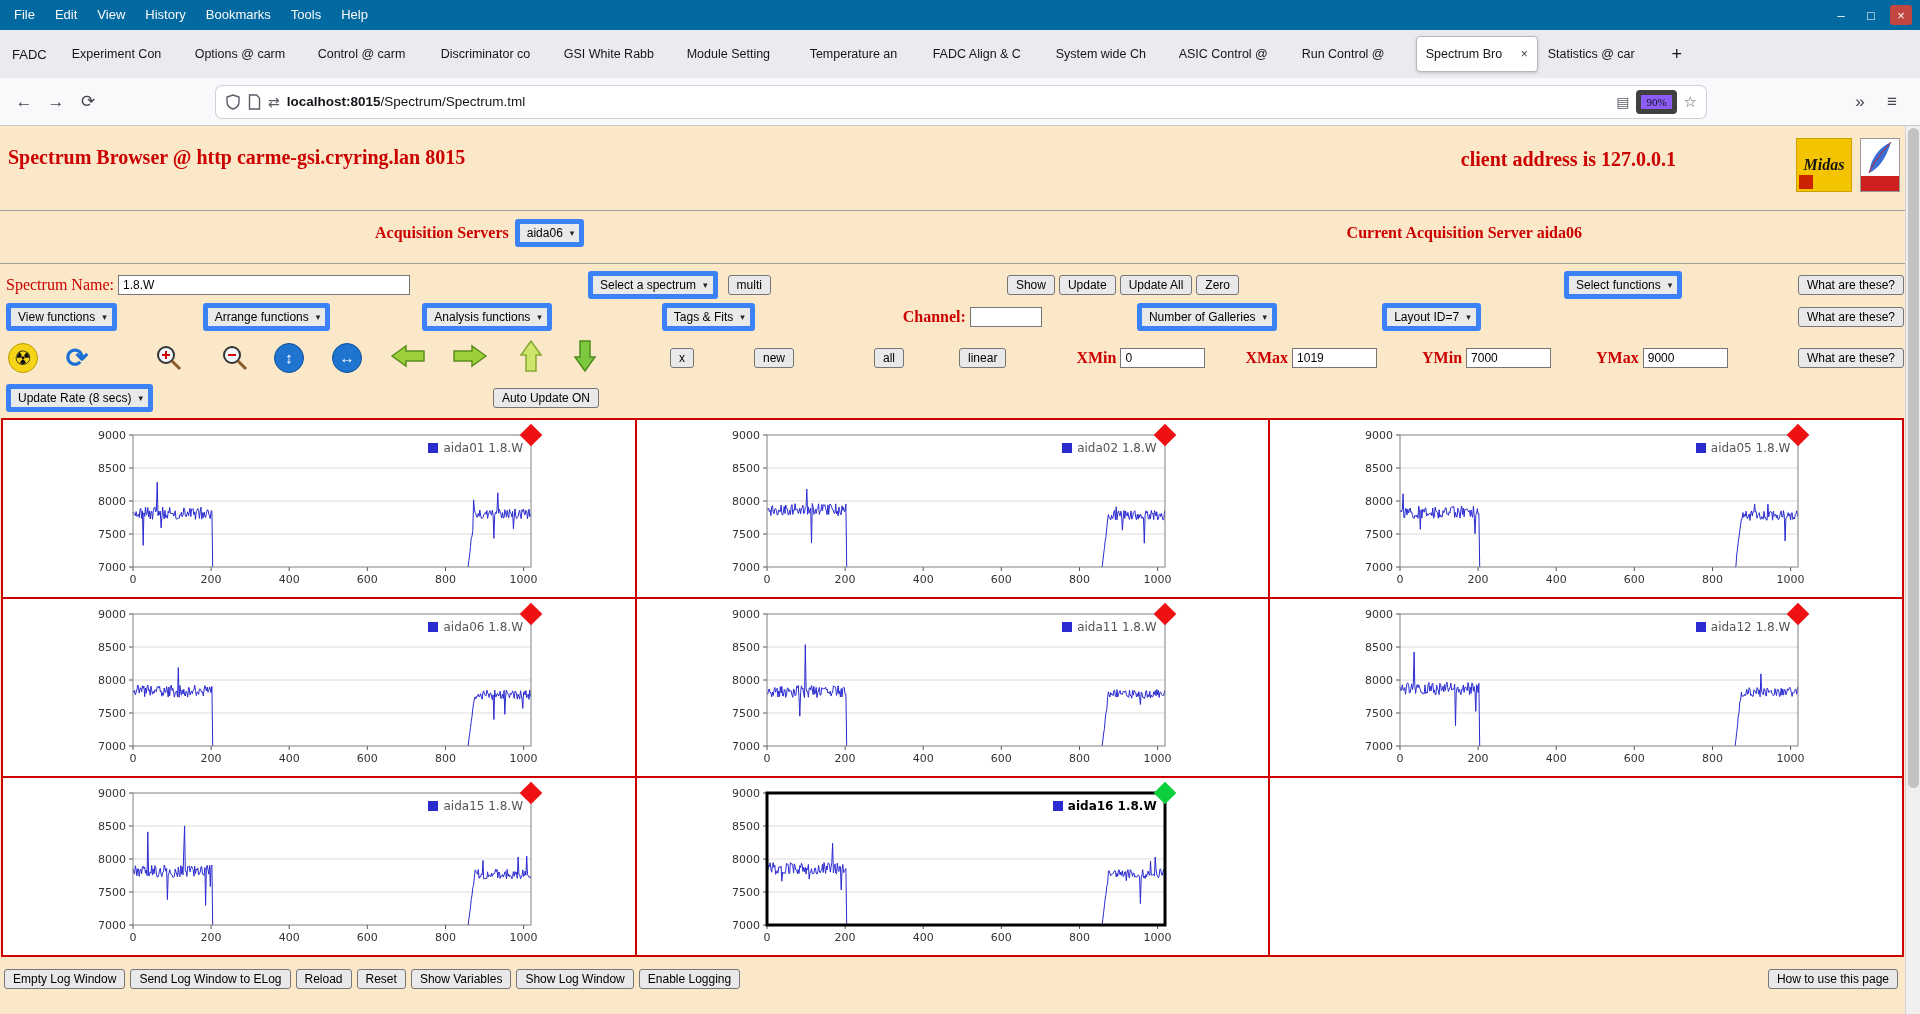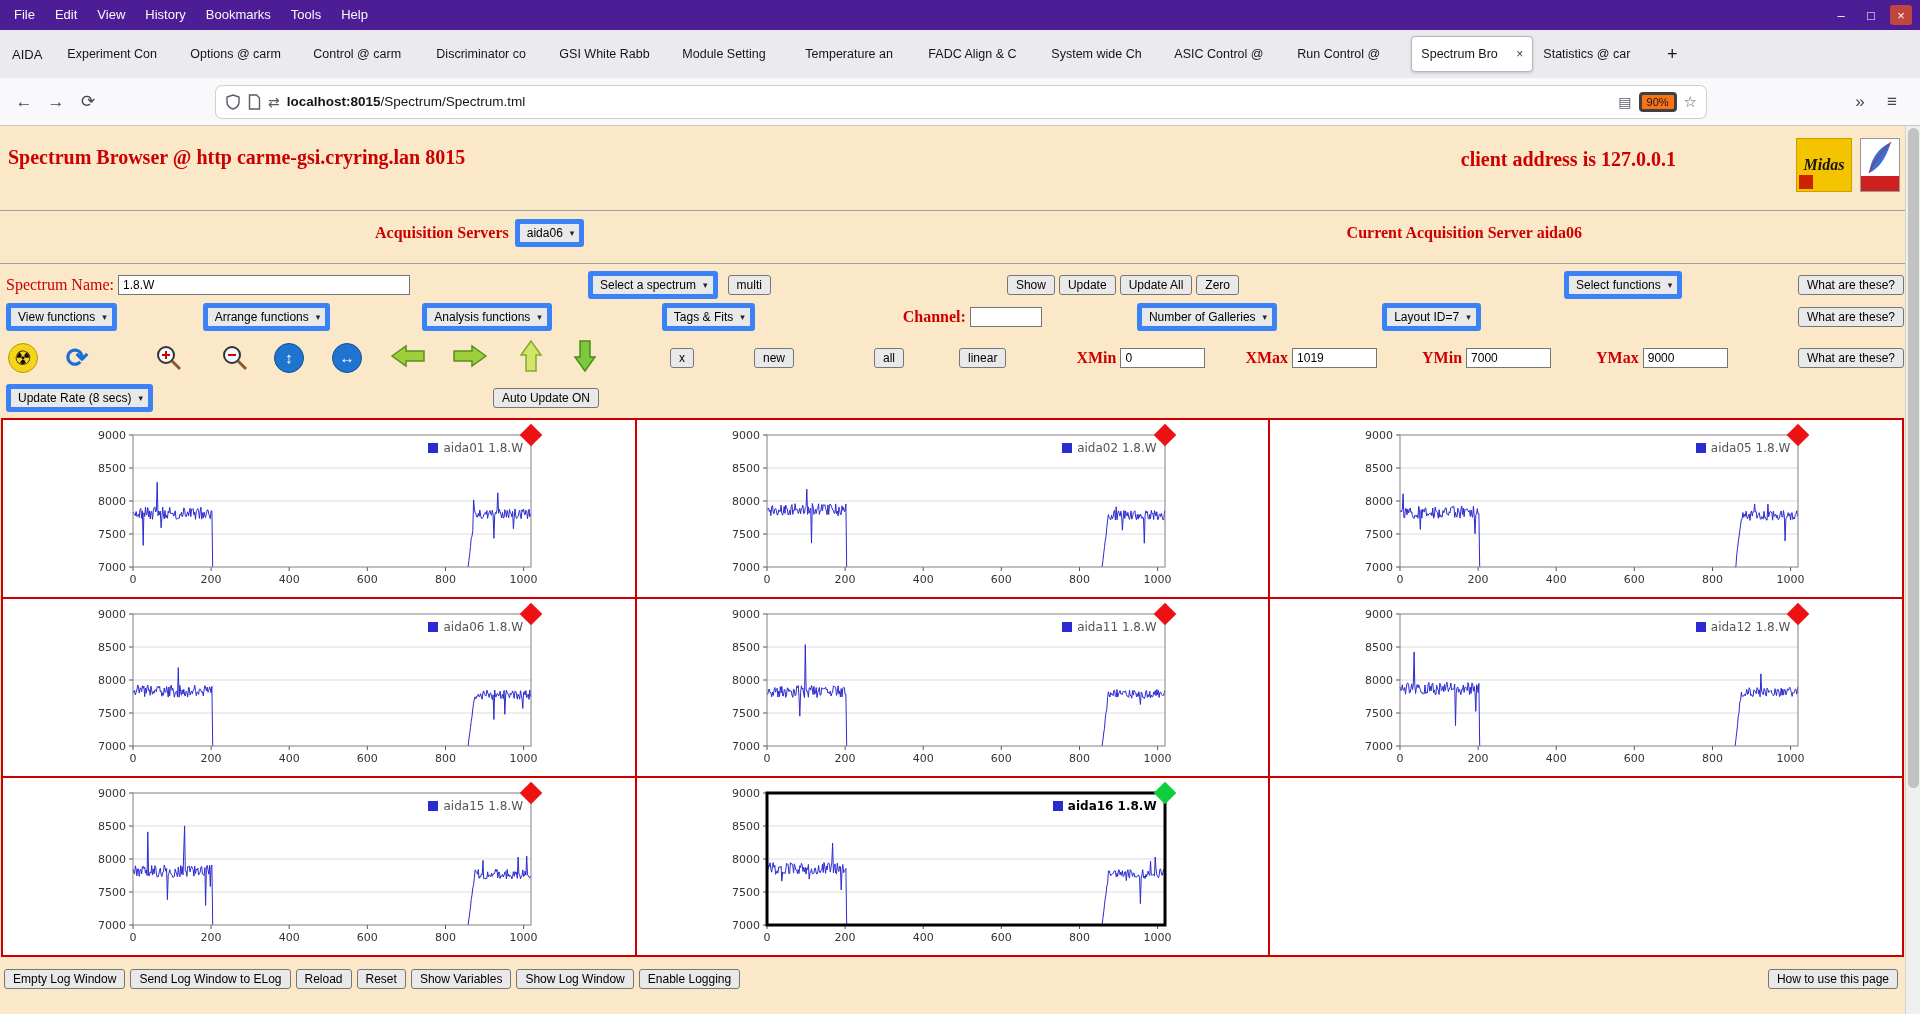--- a/index.html
+++ b/index.html
@@ -1,21 +1,21 @@
 <!DOCTYPE html>
 <html style="--accent: #cc0000; --page-bg: #fae8c8; --trace-blue: #2b2bd0; --marker-red: #ee1111; --marker-green: #0ccf3c; --gallery-red: #cc0000; --midas-yellow: #f5c400;"><head>
 <meta charset="utf-8">
 <style>
   * { box-sizing: border-box; margin: 0; padding: 0; }
   html,body { width:1920px; height:1014px; overflow:hidden; }
   body { font-family:"Liberation Sans",sans-serif; }
   .browser { position:relative; width:1920px; height:1014px; background:#fff; overflow:hidden; }
 
   
-  .menubar { height:30px; background:#4c1d95; color:#f9f9fa; display:flex; align-items:center; font-size:13px; }
+  .menubar { height:30px; background:#0369a1; color:#f9f9fa; display:flex; align-items:center; font-size:13px; }
   .menu-items { display:flex; align-items:center; padding-left:4px; }
   .menu-item { padding:0 10px; line-height:30px; cursor:default; }
   .win-controls { margin-left:auto; display:flex; align-items:center; gap:8px; padding-right:8px; }
   .win-btn { width:22px; height:20px; display:flex; align-items:center; justify-content:center; font-size:13px; color:#f9f9fa; }
   .win-btn.close { background:#c0463f; border-radius:3px; }
 
   
   .tabbar { height:48px; background:#ebebef; display:flex; align-items:center; padding:0 4px; }
   .corner-label { font-size:13px; color:#15141a; padding:0 16px 0 8px; white-space:nowrap; }
   .tab-list { display:flex; align-items:center; height:100%; }
@@ -25,21 +25,21 @@
   .tab-close { font-size:12px; color:#3f3f46; padding-left:5px; }
   .newtab { width:30px; height:30px; display:flex; align-items:center; justify-content:center; font-size:18px; color:#15141a; border-radius:4px; }
 
   
   .navbar { height:48px; background:#f9f9fb; border-bottom:1px solid #c8c8cc; display:flex; align-items:center; padding:0 8px; }
   .nav-btn { width:32px; height:30px; display:flex; align-items:center; justify-content:center; color:#45454e; font-size:17px; border-radius:4px; }
   .urlbox { width:1490px; margin-left:112px; height:32px; background:#fff; border-radius:6px; box-shadow:0 0 0 1px #cfcfd8; display:flex; align-items:center; padding:0 9px; gap:7px; }
   .ubicon { display:flex; align-items:center; justify-content:center; color:#5b5b66; font-size:14px; }
   .url-text { flex:1; font-size:13.5px; color:#15141a; white-space:nowrap; overflow:hidden; }
   .url-host { font-weight:bold; }
-  .zoom-badge { font-size:11px; color:#15141a; border:3px solid #404040; border-radius:4px; padding:1px 5px; background:#f97316; }
+  .zoom-badge { font-size:11px; color:#15141a; border:5px solid #404040; border-radius:4px; padding:1px 5px; background:#8b5cf6;font-family:Liberation Serif, serif; }
   .ubicon.star { font-size:15px; }
   .nav-right { margin-left:auto; display:flex; align-items:center; padding-right:4px; }
 
   
   .page { position:relative; height:888px; background:var(--page-bg,#fae8c8); overflow:hidden;
           font-family:"Liberation Serif",serif; }
   .rlab { color:var(--accent,#cc0000); font-family:"Liberation Serif",serif; font-size:16px; }
   .rlab.b { font-weight:bold; }
   .flex-spacer { flex:1; }
 
@@ -134,21 +134,21 @@
         <span class="menu-item">Help</span>
       </div>
     <div class="win-controls">
       <span class="win-btn">–</span>
       <span class="win-btn">□</span>
       <span class="win-btn close">×</span>
     </div>
   </div>
 
   <div class="tabbar">
-    <span class="corner-label">AIDA</span>
+    <span class="corner-label">FADC</span>
     <div class="tab-list">
         <div class="tab">
           <span class="tab-label">Experiment Con</span>
         </div>
         <div class="tab">
           <span class="tab-label">Options @ carm</span>
         </div>
         <div class="tab">
           <span class="tab-label">Control @ carm</span>
         </div>

